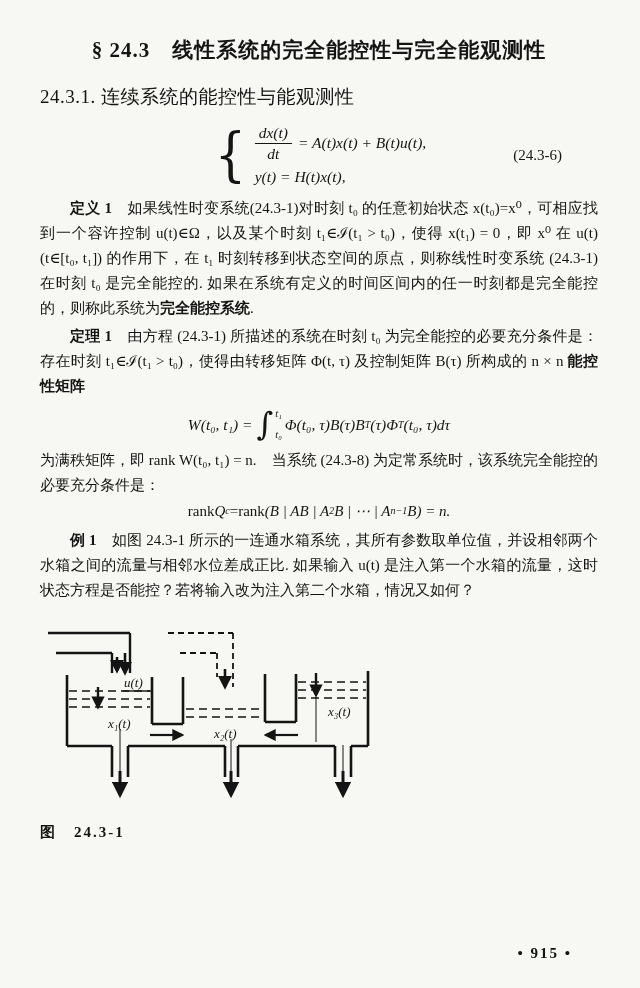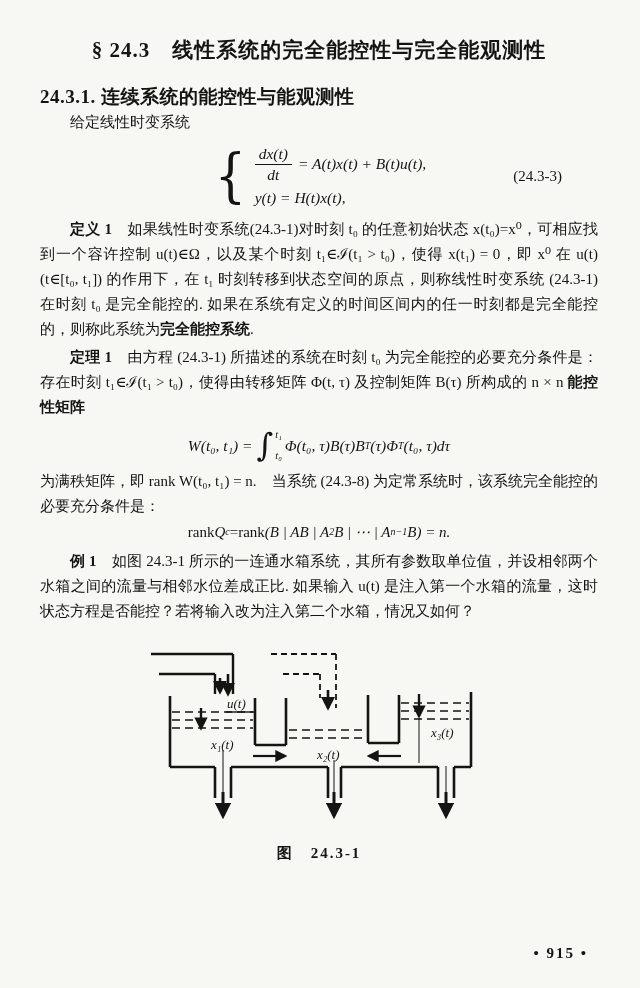--- a/index.html
+++ b/index.html
@@ -11,21 +11,21 @@
     position:relative;
     overflow:hidden;
   }
   .page{padding:30px 42px 0 40px;}
 
   .doc-title{
     font-size:21px;font-weight:bold;text-align:center;
     margin:6px 0 20px 0;letter-spacing:1px;
   }
   .sec-heading{
-    font-size:19px;font-weight:bold;margin:0 0 0 0;letter-spacing:0.5px;
+    font-size:19px;font-weight:normal;margin:0 0 14px 0;letter-spacing:0.5px;
   }
   p.para{
     font-size:15px;line-height:25px;margin:0;text-align:justify;
     text-justify:inter-ideograph;
   }
   p.indent{text-indent:30px;}
   .lead{font-weight:bold;}
   b{font-weight:bold;}
 
   
@@ -52,55 +52,54 @@
   .int-wrap{display:inline-flex;align-items:center;margin:0 3px 0 4px;}
   .int-sign{font-size:32px;line-height:0.9;font-style:normal;font-family:"DejaVu Serif",serif;}
   .int-limits{display:inline-flex;flex-direction:column;font-size:10.5px;line-height:10px;margin-left:2px;}
   .int-limits .lim-t{margin-bottom:11px;}
   .rm{font-style:normal;}
 
   .eq-w{margin:10px 0 8px 0;}
   .eq-rank{margin:4px 0 8px 0;font-size:15px;}
 
   
-  .figure-wrap{display:flex;flex-direction:column;align-items:center;margin-top:12px;}
+  .figure-wrap{display:flex;flex-direction:column;margin-top:12px;}
   .fig-caption{
     font-size:15px;margin-top:10px;letter-spacing:2px;font-weight:bold;
   }
   svg text{font-family:"Liberation Serif","DejaVu Serif",serif;font-style:italic;font-size:13px;fill:#141414;}
 
   .page-number{
-    position:absolute;right:52px;bottom:26px;
+    position:absolute;right:68px;bottom:26px;
     font-size:15px;font-weight:bold;letter-spacing:2px;
   }
 </style>
 </head>
 <body>
 
 <div class="page">
 
   <div class="doc-title">§ 24.3　线性系统的完全能控性与完全能观测性</div>
 
   <div class="sec-heading">24.3.1. 连续系统的能控性与能观测性</div>
 
-  <p class="para indent">给定线性时变系统</p>
 
   <div class="display-eq" style="margin:10px 0 10px 0;">
     <span class="brace">{</span>
     <div class="eq-lines">
       <div class="eq-line">
         <span class="frac">
           <span class="fnum">dx(t)</span>
           <span class="fden">dt</span>
         </span>
         <span>= A(t)x(t) + B(t)u(t),</span>
       </div>
       <div class="eq-line">y(t) = H(t)x(t),</div>
     </div>
-    <span class="eq-num">(24.3-3)</span>
+    <span class="eq-num">(24.3-6)</span>
   </div>
 
 
   <p class="para indent" style="margin-top:3px;">
     <b class="lead">定义 1</b><span>　如果线性时变系统(24.3-1)对时刻 t₀ 的任意初始状态 x(t₀)=x⁰，可相应找到一个容许控制 u(t)∈Ω，以及某个时刻 t₁∈ℐ(t₁ &gt; t₀)，使得 x(t₁) = 0，即 x⁰ 在 u(t)(t∈[t₀, t₁]) 的作用下，在 t₁ 时刻转移到状态空间的原点，则称线性时变系统 (24.3-1) 在时刻 t₀ 是完全能控的. 如果在系统有定义的时间区间内的任一时刻都是完全能控的，则称此系统为</span><b>完全能控系统</b><span>.</span>
   </p>
 
   <p class="para indent" style="margin-top:3px;">
     <b class="lead">定理 1</b><span>　由方程 (24.3-1) 所描述的系统在时刻 t₀ 为完全能控的必要充分条件是：存在时刻 t₁∈ℐ(t₁ &gt; t₀)，使得由转移矩阵 Φ(t, τ) 及控制矩阵 B(τ) 所构成的 n × n </span><b>能控性矩阵</b>
   </p>

